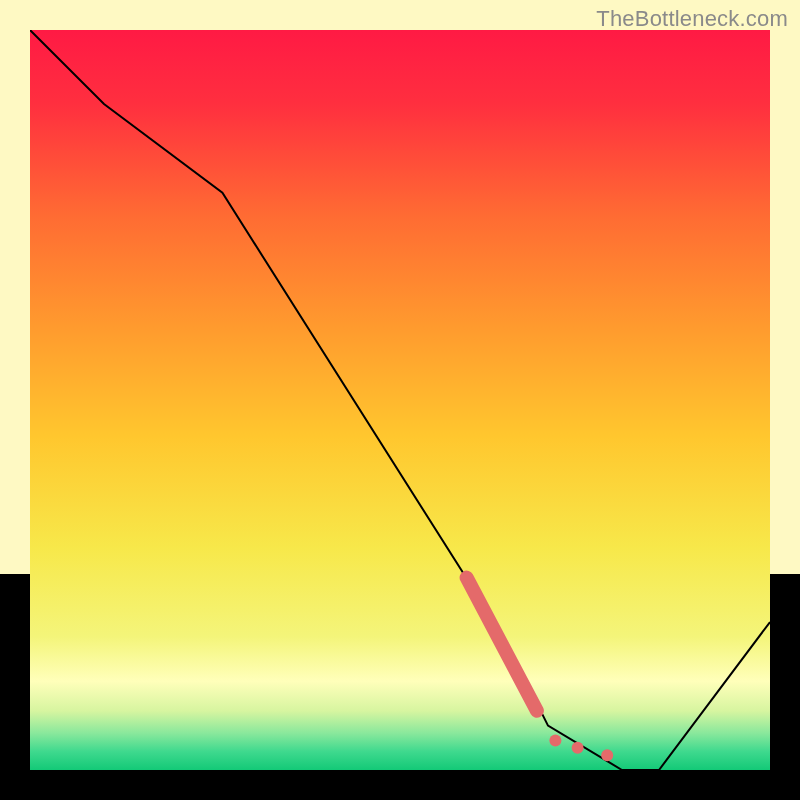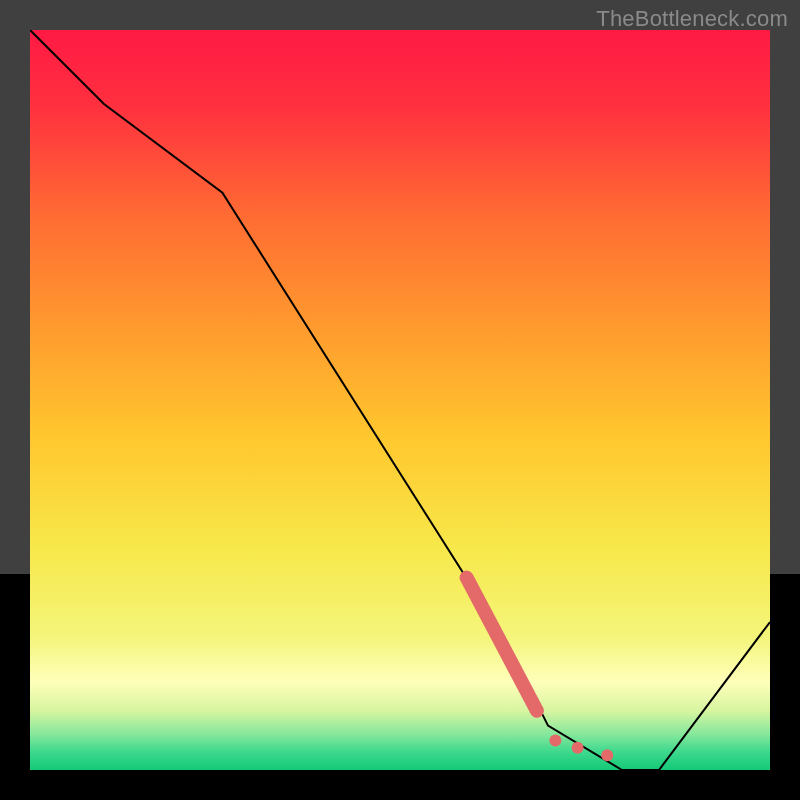--- a/index.html
+++ b/index.html
@@ -7,21 +7,21 @@
     padding: 0;
     width: 800px;
     height: 800px;
     background: #000000;
     overflow: hidden;
   }
   .container {
     position: relative;
     width: 800px;
     height: 574px;
-    background: #404040;
+    background: #fef9c3;
   }
   .plot-area {
     position: absolute;
     left: 30px;
     top: 30px;
     width: 740px;
     height: 740px;
   }
   .watermark {
     position: absolute;

